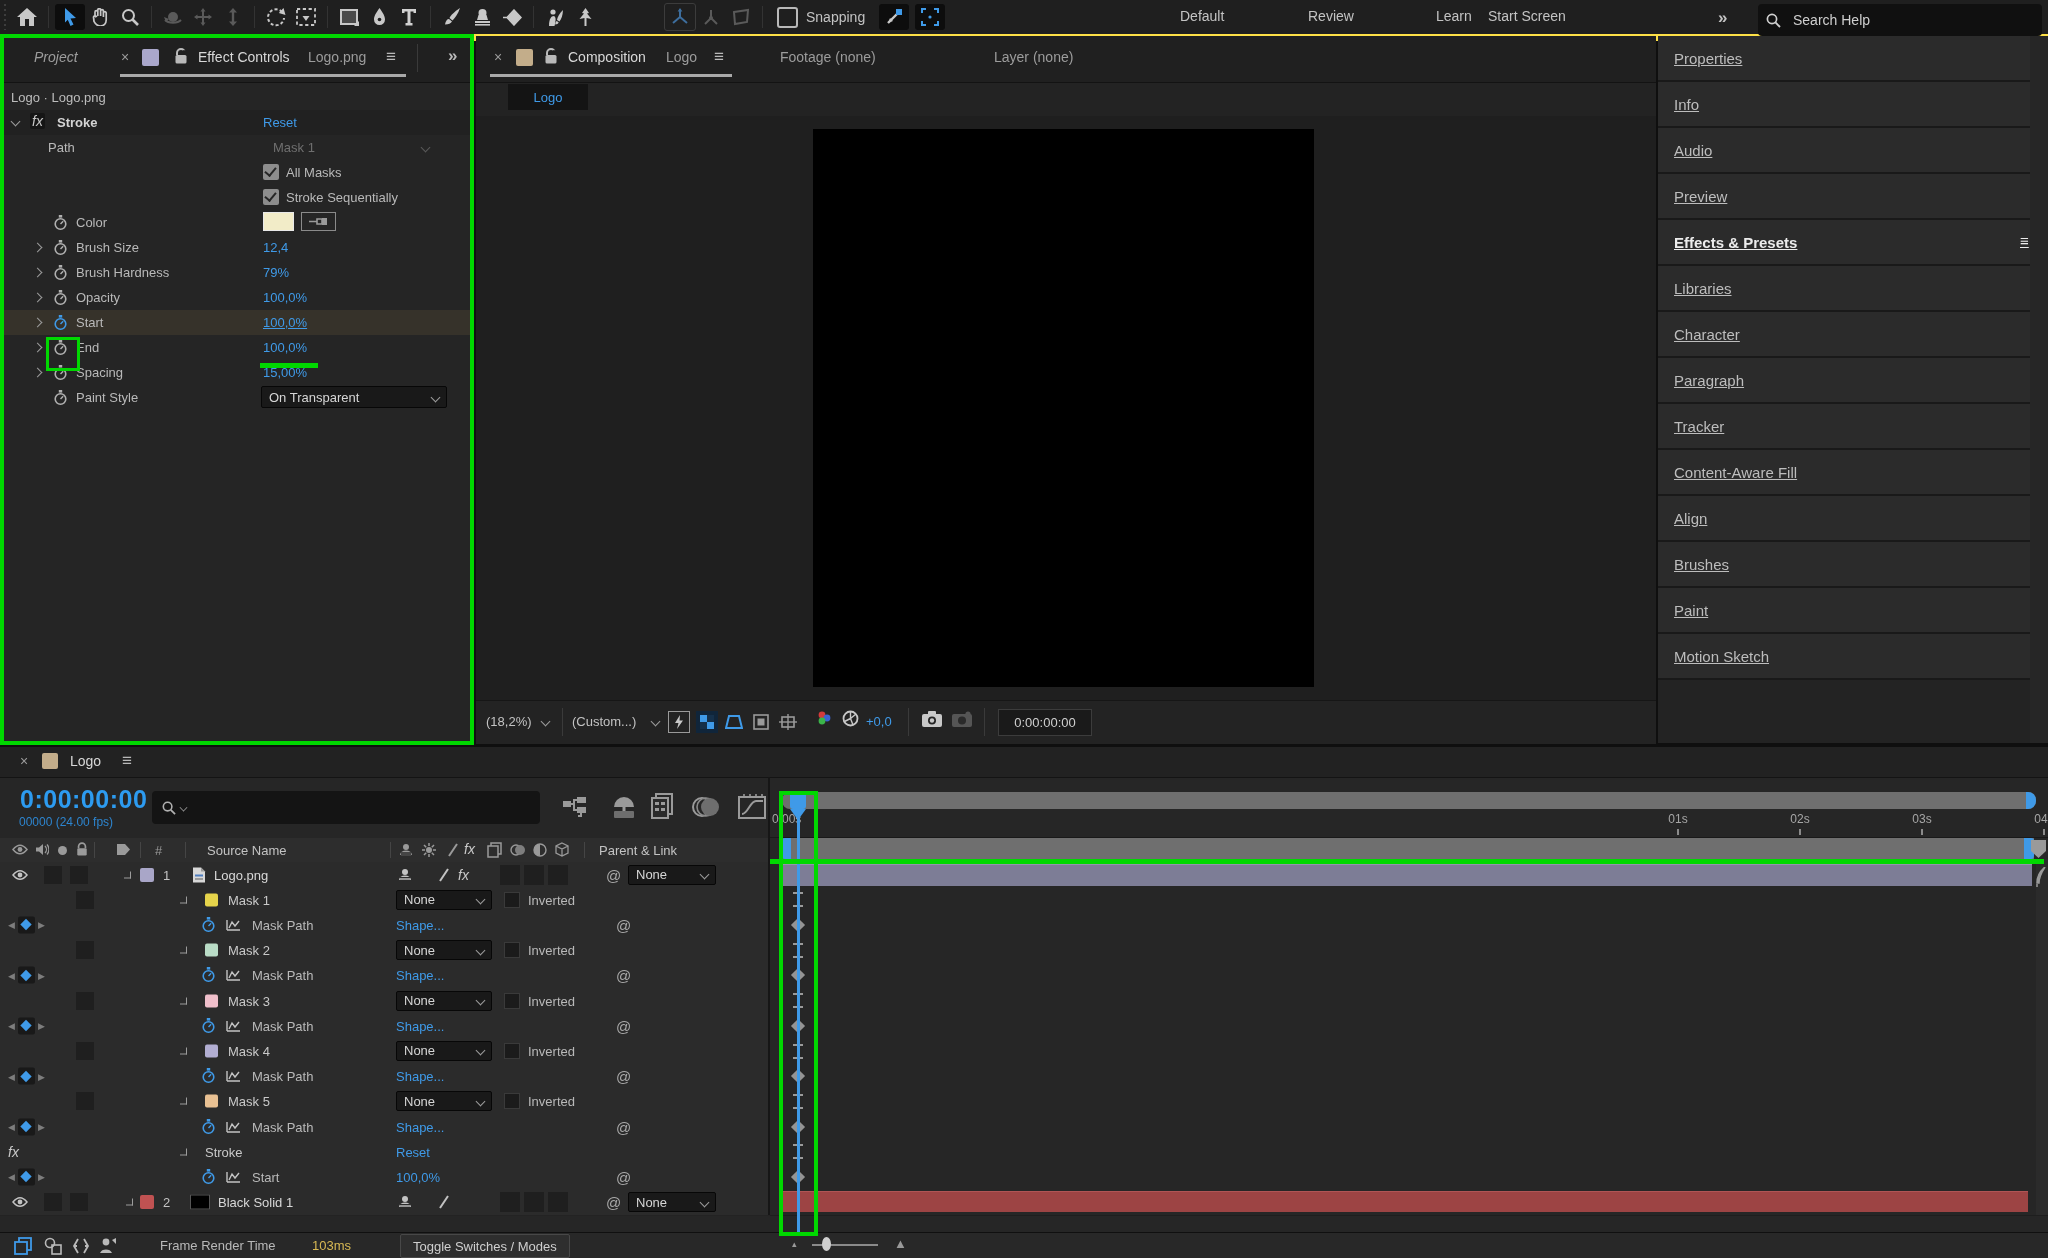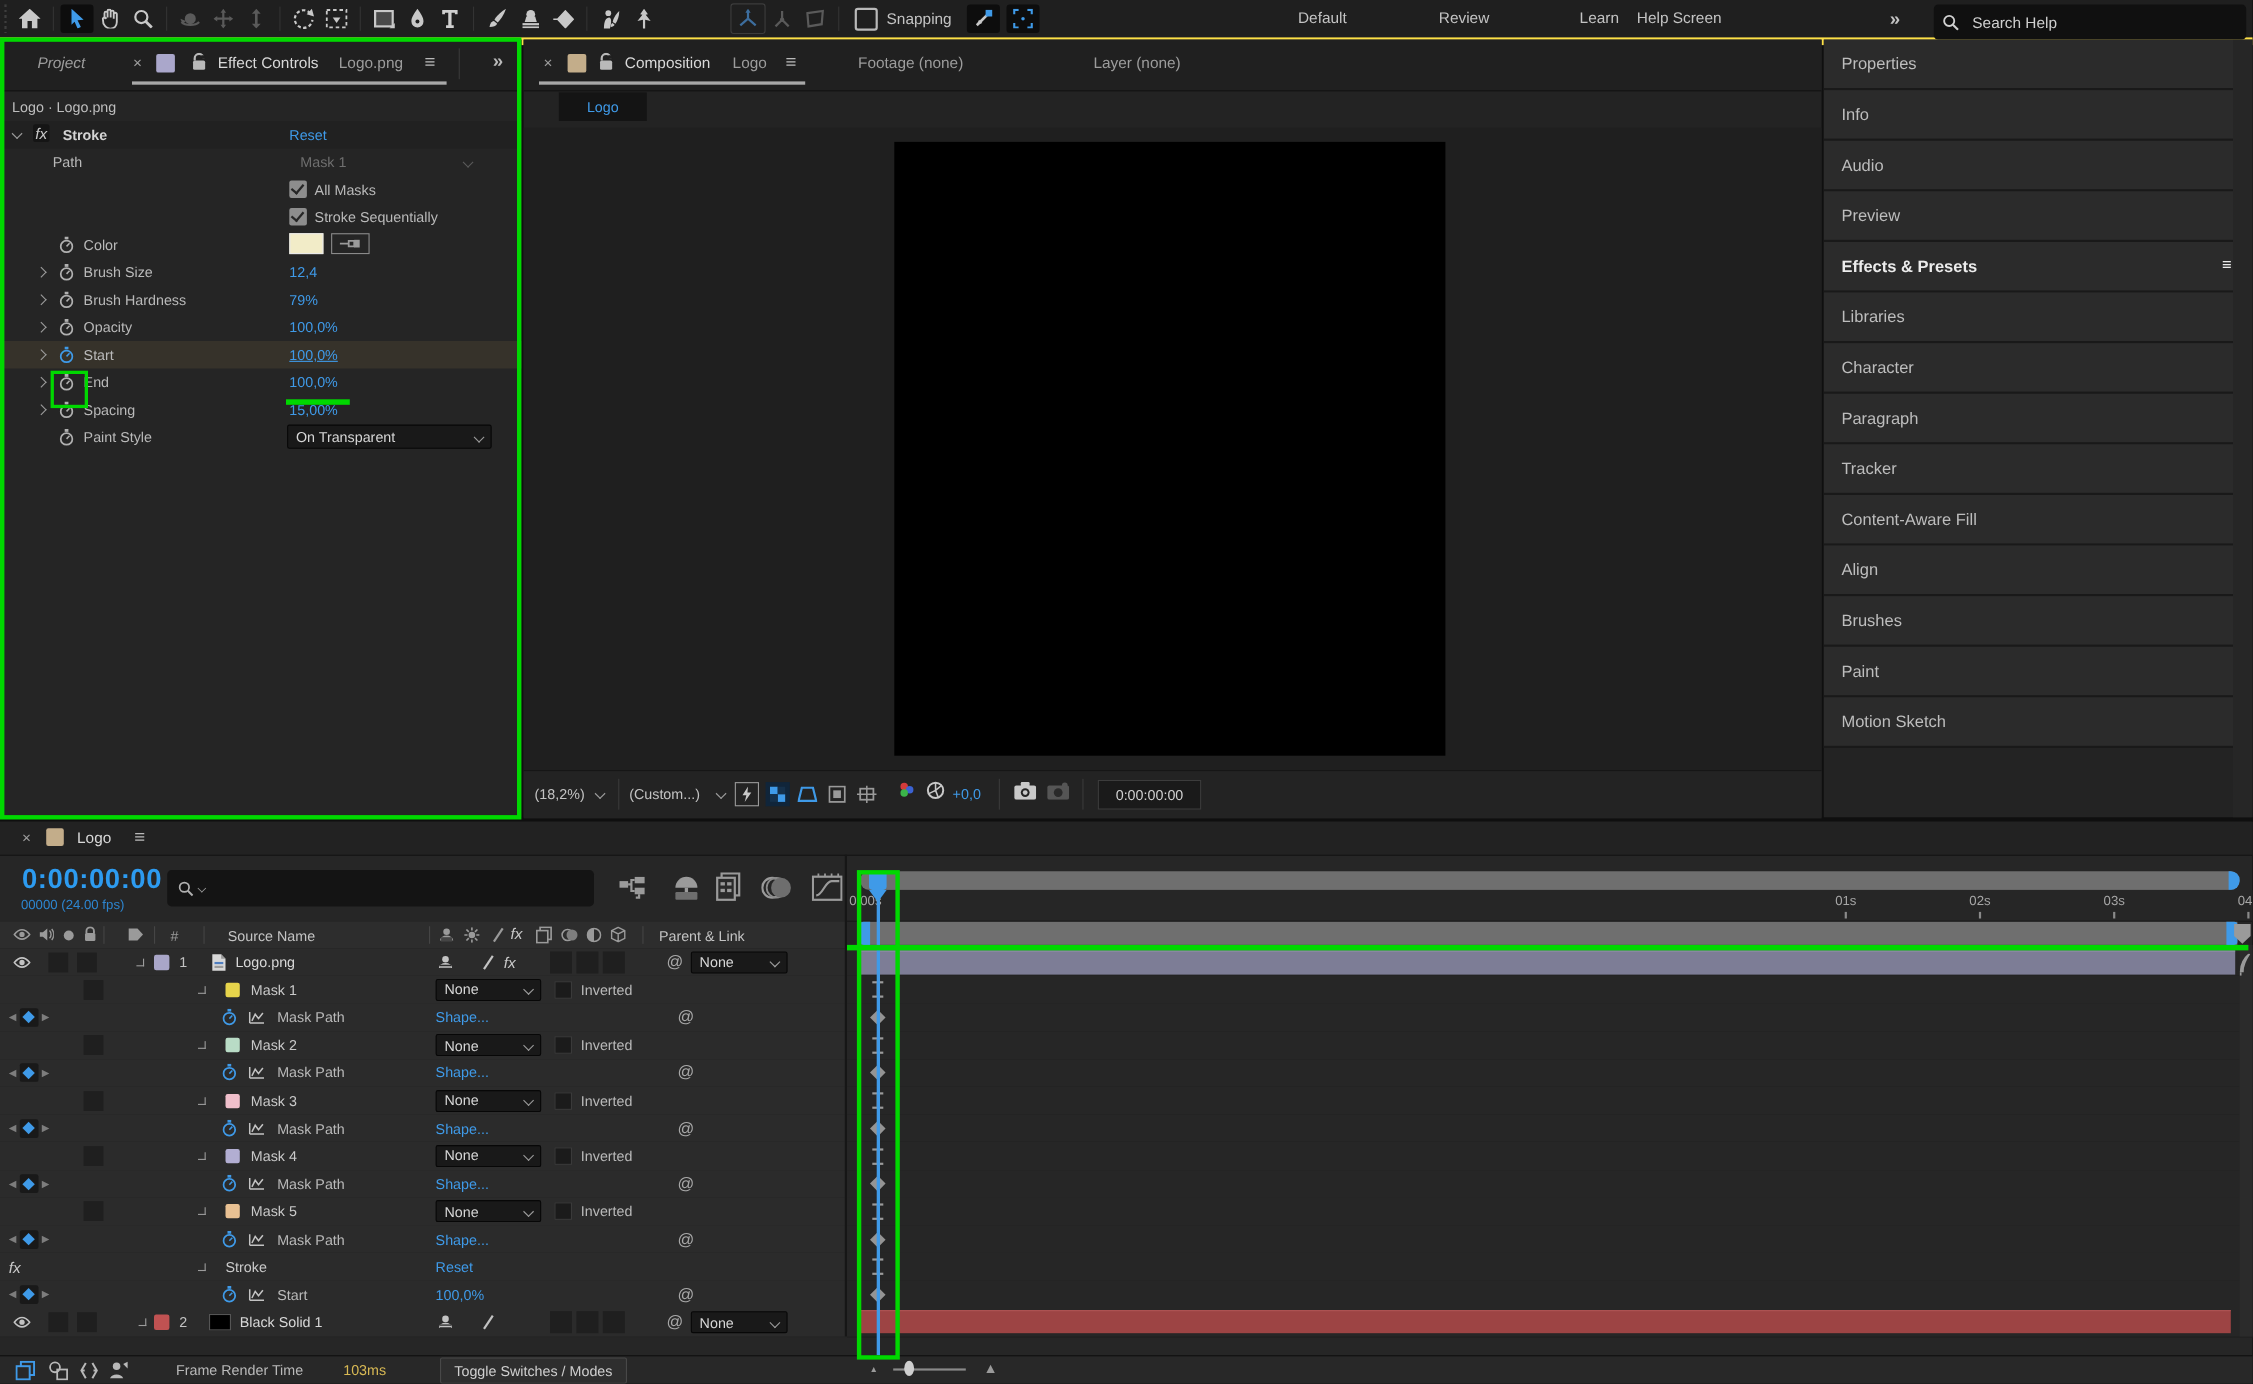--- a/index.html
+++ b/index.html
@@ -48,21 +48,21 @@
           border-bottom:1.6px solid #9c9c9c;transform:rotate(45deg);}
   .cb{width:16px;height:16px;background:#8d8d8d;border-radius:2px;position:relative;}
   .cb:after{content:"";position:absolute;left:4px;top:1px;width:5px;height:9px;
     border-right:2.6px solid #262626;border-bottom:2.6px solid #262626;transform:rotate(40deg);}
   .dd{background:#191919;border:1px solid #070707;border-radius:2px;color:#d6d6d6;
       display:flex;align-items:center;justify-content:space-between;padding:0 7px;box-sizing:border-box;}
 
   
   .rp-row{position:absolute;left:0;width:372px;height:44px;background:#2b2b2b;
           border-bottom:2px solid #191919;display:flex;align-items:center;}
-  .rp-row span{margin-left:16px;font-size:15px;color:#bdbdbd;}
+  .rp-row span{margin-left:16px;font-size:15px;color:#bdbdbd;text-decoration:underline;}
   .rp-row.active span{color:#ececec;font-weight:bold;}
 
   
   .trowL{position:absolute;left:0;width:770px;height:25.2px;border-bottom:1px solid #232323;
          background:#2b2b2b;}
   .trowR{position:absolute;left:770px;width:1278px;height:25.2px;border-bottom:1px solid #1e1e1e;
          background:#262626;}
   .cell{position:absolute;top:50%;transform:translateY(-50%);}
   .sq{width:14px;height:14px;border-radius:2px;display:inline-block;}
   .navclu{display:flex;align-items:center;gap:3px;}
@@ -227,21 +227,21 @@
     <span class="tool active" style="margin-left:6px;">
       <svg width="18" height="18" viewBox="0 0 18 18" stroke="#3f9ae8" stroke-width="2" fill="none">
           <path d="M1 5 V1 H5 M13 1 H17 V5 M17 13 V17 H13 M5 17 H1 V13"></path>
           <circle cx="9" cy="9" r="1.6" fill="#3f9ae8" stroke="none"></circle>
         </svg>
     </span>
 
     <span class="wstab t" style="left:1180px;">Default</span>
     <span class="wstab t" style="left:1308px;">Review</span>
     <span class="wstab t" style="left:1436px;">Learn</span>
-    <span class="wstab t" style="left:1488px;">Help Screen</span>
+    <span class="wstab t" style="left:1488px;">Start Screen</span>
     <span class="wstab t" style="left:1718px;font-size:17px;font-weight:bold;">»</span>
     <div id="searchhelp">
       <svg width="15" height="15" viewBox="0 0 15 15">
           <circle cx="6" cy="6" r="4.6" fill="none" stroke="#d0d0d0" stroke-width="1.7"></circle>
           <line x1="9.4" y1="9.4" x2="14" y2="14" stroke="#d0d0d0" stroke-width="1.9"></line>
         </svg>
       <input type="text" placeholder="Search Help" style="">
     </div>
   </div>
 

